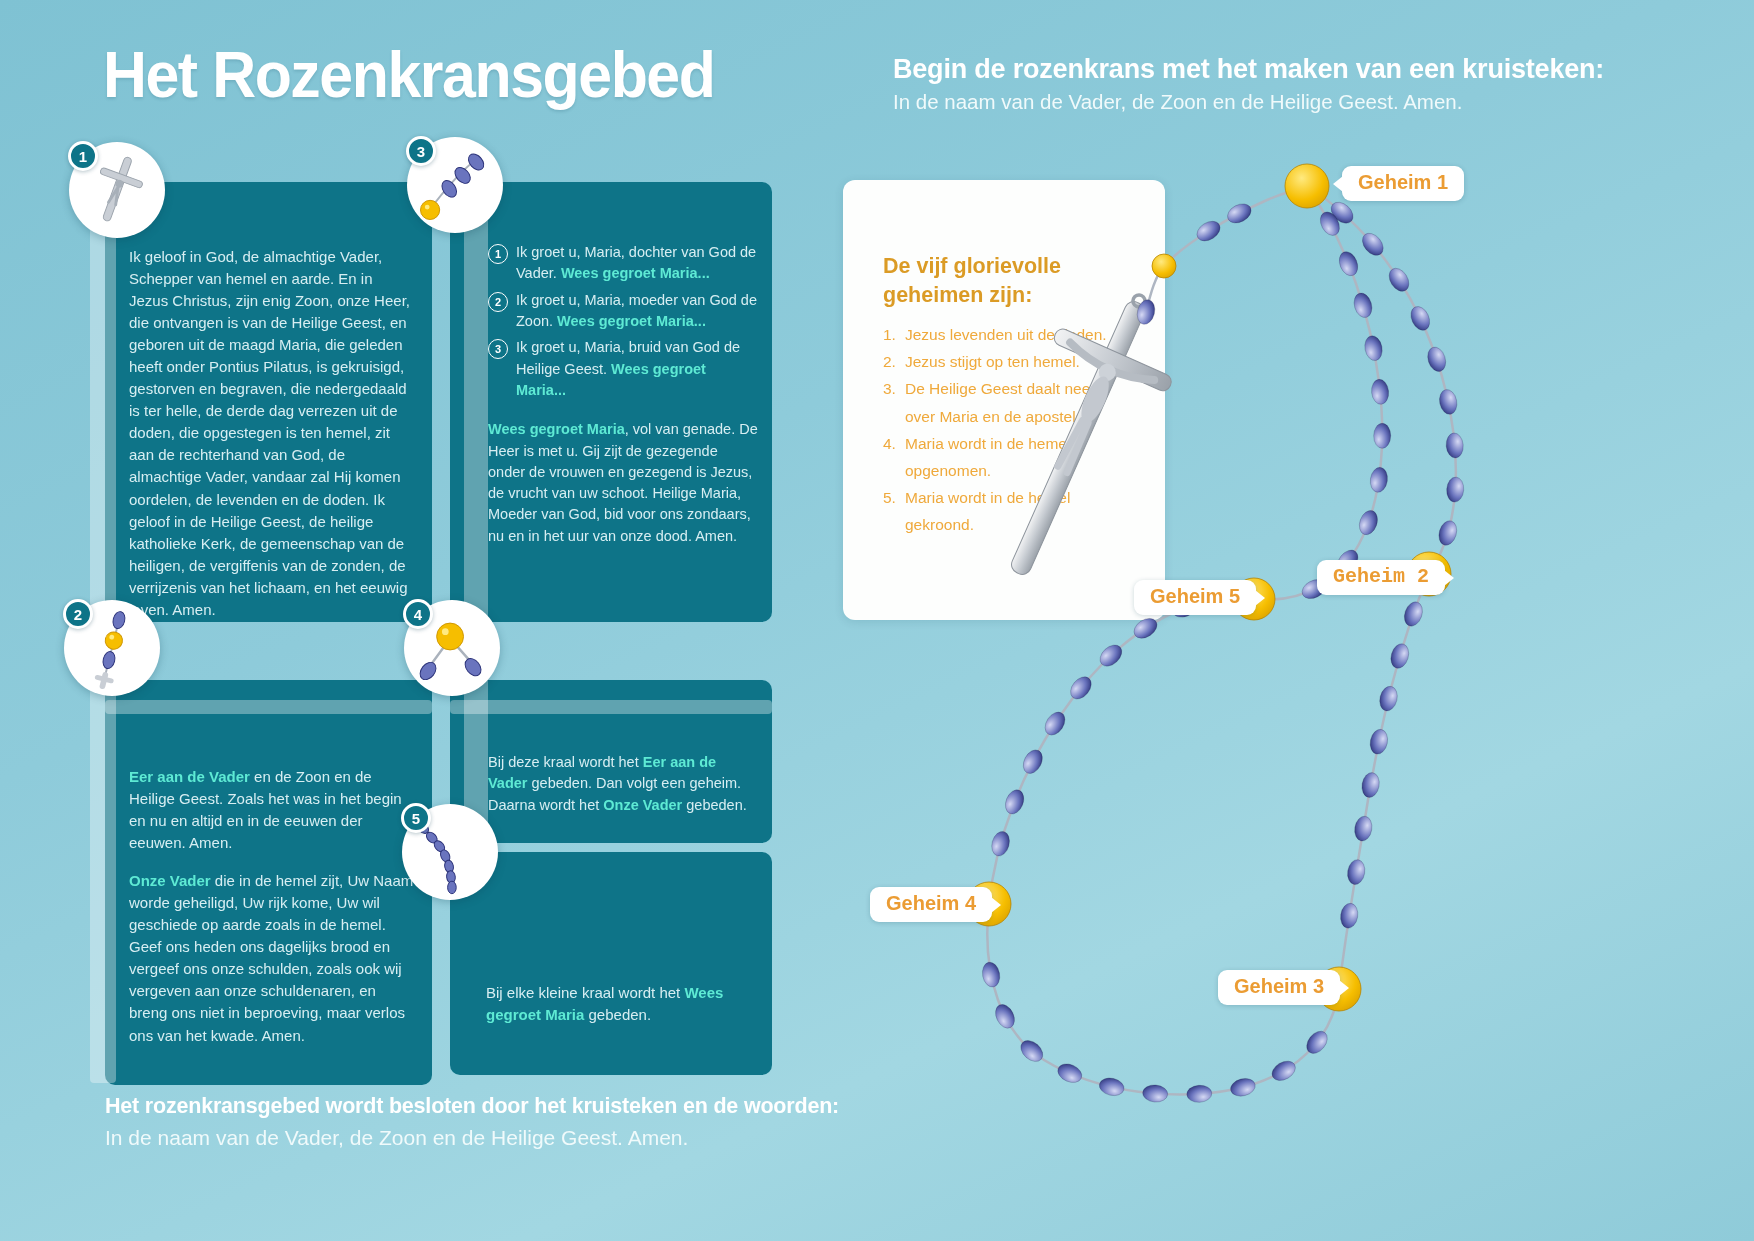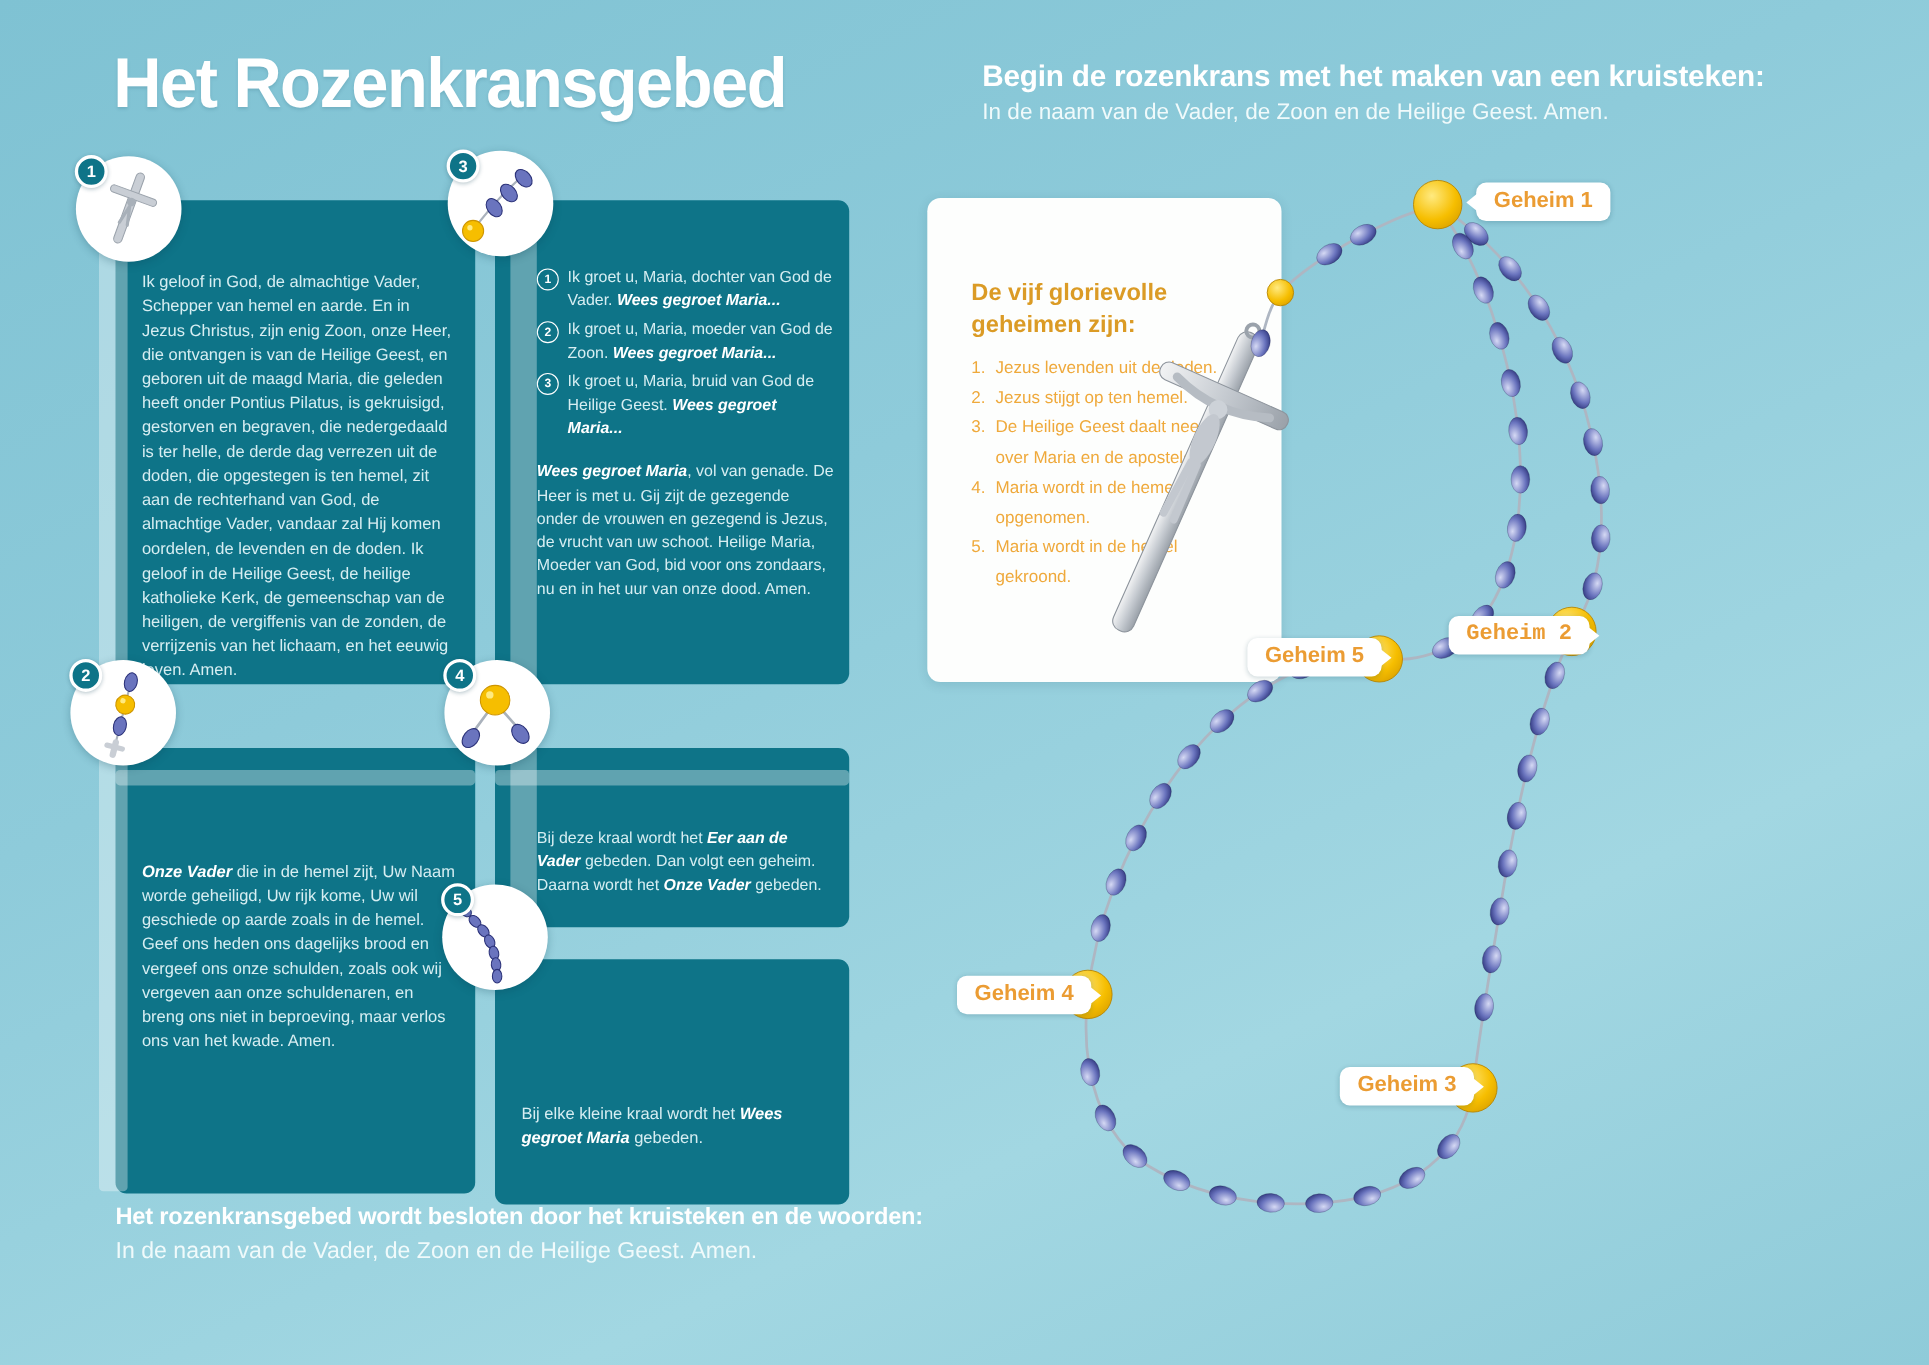--- a/index.html
+++ b/index.html
@@ -17,26 +17,26 @@
   }
   .intro{position:absolute;left:893px;top:54px;color:#fff;}
   .intro-bold{font-weight:bold;font-size:27px;letter-spacing:-.2px;}
   .intro-text{font-size:20.5px;margin-top:5px;color:#F0FAFB;}
 
   .pbox{
     position:absolute;background:var(--teal);border-radius:10px;
     color:var(--box-text);font-size:15px;line-height:1.47;overflow:hidden;
   }
   .pbox p{margin:0;}
-  .pbox b{color:#ffffff;font-style:italic;}
+  .pbox b{color:#5eead4;}
   .box1{left:105px;top:182px;width:327px;height:440px;padding:64px 18px 10px 24px;}
   .box3{left:450px;top:182px;width:322px;height:440px;padding:60px 14px 10px 38px;font-size:14.5px;}
   .box2{left:105px;top:680px;width:327px;height:405px;padding:86px 18px 10px 24px;}
   .box4{left:450px;top:680px;width:322px;height:163px;padding:72px 14px 8px 38px;font-size:14.5px;}
-  .box5{left:450px;top:872px;width:322px;height:223px;padding:130px 14px 10px 24px;}
+  .box5{left:450px;top:852px;width:322px;height:223px;padding:130px 14px 10px 36px;}
   .mt{margin-top:16px !important;}
 
   .hm-item{display:flex;gap:8px;margin-bottom:5px;}
   .hm-num{
     flex:0 0 20px;height:20px;border:1.5px solid #fff;border-radius:50%;
     color:#fff;font-weight:bold;font-size:11px;display:flex;align-items:center;justify-content:center;margin-top:2px;
   }
   .hm-text{flex:1;}
   .hm-par{margin-top:18px !important;}
 
@@ -122,20 +122,21 @@
     <span class="hm-text"><span>Ik groet u, Maria, moeder van God de Zoon. </span><b>Wees gegroet Maria...</b></span>
   </div>
   <div class="hm-item">
     <span class="hm-num">3</span>
     <span class="hm-text"><span>Ik groet u, Maria, bruid van God de Heilige Geest. </span><b>Wees gegroet Maria...</b></span>
   </div>
   <p class="hm-par"><b>Wees gegroet Maria</b><span>, vol van genade. De Heer is met u. Gij zijt de gezegende onder de vrouwen en gezegend is Jezus, de vrucht van uw schoot. Heilige Maria, Moeder van God, bid voor ons zondaars, nu en in het uur van onze dood. Amen.</span></p>
 </div>
 
 <div class="pbox box2">
+  <p><b>Eer aan de Vader</b><span> en de Zoon en de Heilige Geest. Zoals het was in het begin en nu en altijd en in de eeuwen der eeuwen. Amen.</span></p>
   <p class="mt"><b>Onze Vader</b><span> die in de hemel zijt, Uw Naam worde geheiligd, Uw rijk kome, Uw wil geschiede op aarde zoals in de hemel. Geef ons heden ons dagelijks brood en vergeef ons onze schulden, zoals ook wij vergeven aan onze schuldenaren, en breng ons niet in beproeving, maar verlos ons van het kwade. Amen.</span></p>
 </div>
 
 <div class="pbox box4">
   <p><span>Bij deze kraal wordt het </span><b>Eer aan de Vader</b><span> gebeden. Dan volgt een geheim. Daarna wordt het </span><b>Onze Vader</b><span> gebeden.</span></p>
 </div>
 
 <div class="pbox box5">
   <p><span>Bij elke kleine kraal wordt het </span><b>Wees gegroet Maria</b><span> gebeden.</span></p>
 </div>

